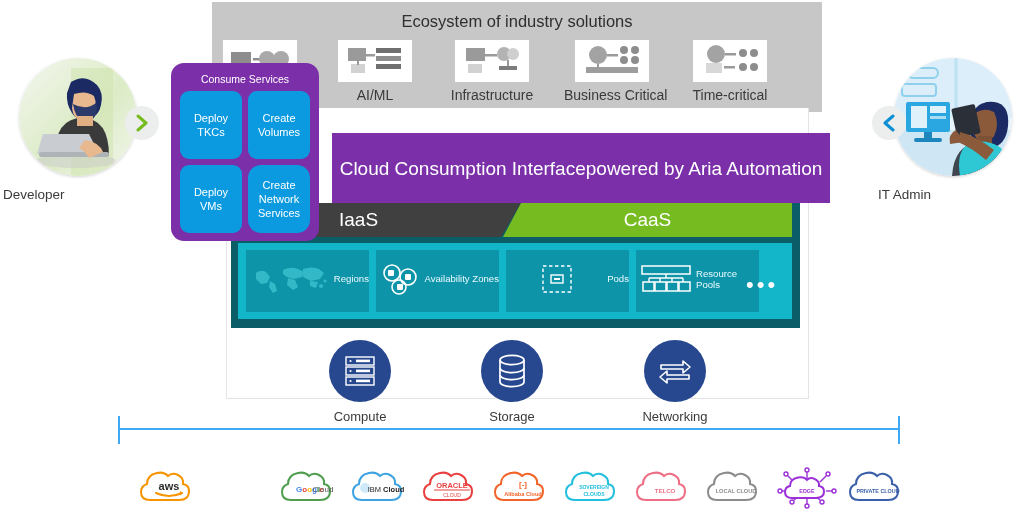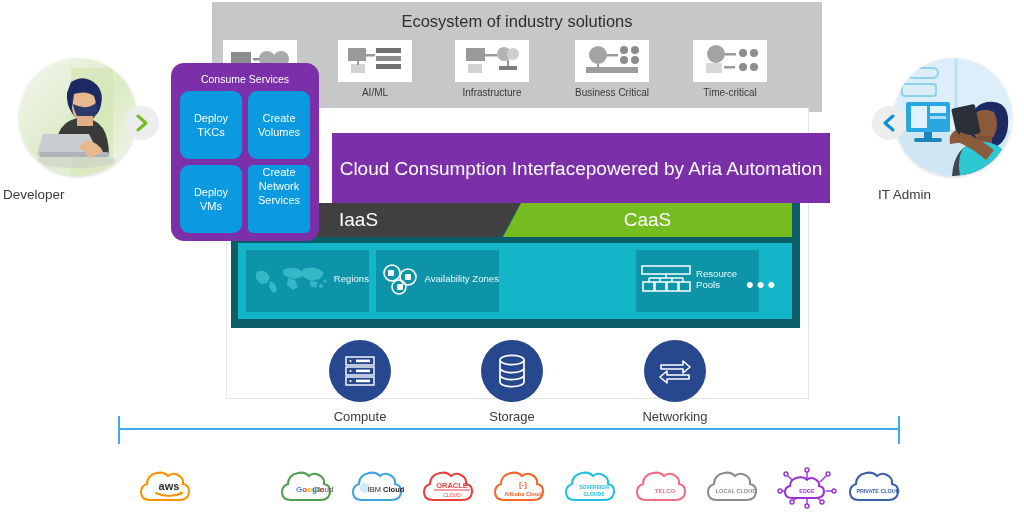--- a/index.html
+++ b/index.html
@@ -22,21 +22,21 @@
   #itadmin .chev{left:-6px;}
 
   
   .eco{position:absolute;left:212px;top:2px;width:610px;height:110px;background:#c7c7c7;}
   .eco-title{position:absolute;top:10px;left:0;width:610px;text-align:center;
        font-size:16.5px;color:#2f2f2f;}
   .eco-items{position:absolute;top:38px;left:0;width:610px;height:70px;}
   .eco-item{position:absolute;width:96px;text-align:center;}
   .eco-item .ic{width:74px;height:42px;background:#fff;margin:0 auto;
        display:flex;align-items:center;justify-content:center;}
-  .eco-item .el{margin-top:5px;font-size:10px;color:#3a3a3a;white-space:nowrap;}
+  .eco-item .el{margin-top:5px;font-size:14px;color:#3a3a3a;white-space:nowrap;}
 
   
   .card{position:absolute;left:226px;top:108px;width:581px;height:290px;
         background:#fff;border:1px solid #e4e4e4;border-top:none;}
 
   
   .cci{position:absolute;left:332px;top:133px;width:498px;height:70px;background:#7b2fa8;
        display:flex;flex-direction:row;align-items:center;justify-content:center;
        color:#fff;font-size:19px;line-height:25px;}
 
@@ -212,20 +212,30 @@
           <g fill="#ffffff">
             <rect x="10" y="8" width="6" height="6" rx="1"></rect>
             <rect x="27" y="12" width="6" height="6" rx="1"></rect>
             <rect x="19" y="22" width="6" height="6" rx="1"></rect>
           </g>
         </svg>
       </div>
       <div class="tl">Availability Zones</div>
     </div>
 
+    <div class="tile" style="left:260px;">
+      <div class="tic">
+        <svg width="34" height="32" viewBox="0 0 34 32">
+          <rect x="3" y="3" width="28" height="26" fill="none" stroke="#ffffff" stroke-width="1.4" stroke-dasharray="3.5 2.5"></rect>
+          <rect x="11" y="12" width="12" height="8" fill="none" stroke="#ffffff" stroke-width="1.4"></rect>
+          <rect x="14" y="15" width="6" height="2" fill="#ffffff"></rect>
+        </svg>
+      </div>
+      <div class="tl">Pods</div>
+    </div>
 
     <div class="tile" style="left:390px;">
       <div class="tic">
         <svg width="60" height="32" viewBox="0 0 60 32">
           <rect x="6" y="3" width="48" height="8" fill="none" stroke="#ffffff" stroke-width="1.5"></rect>
           <g stroke="#ffffff" stroke-width="1.4">
             <line x1="30" y1="11" x2="30" y2="15"></line>
               <line x1="13" y1="15" x2="47" y2="15"></line>
             <line x1="13" y1="15" x2="13" y2="19"></line>
               <line x1="24" y1="15" x2="24" y2="19"></line>
@@ -258,22 +268,22 @@
       <div style="position:absolute;left:68px;top:0;width:62px;height:68px;background:#0b9ae0;border-radius:9px;
                   display:flex;align-items:center;justify-content:center;text-align:center;color:#fff;
                   font-size:11px;line-height:14px;padding:0 4px;box-sizing:border-box;">
         <span>Create Volumes</span>
       </div>
       <div style="position:absolute;left:0;top:74px;width:62px;height:68px;background:#0b9ae0;border-radius:9px;
                   display:flex;align-items:center;justify-content:center;text-align:center;color:#fff;
                   font-size:11px;line-height:14px;padding:0 4px;box-sizing:border-box;">
         <span>Deploy VMs</span>
       </div>
-      <div style="position:absolute;left:68px;top:74px;width:62px;height:68px;background:#0b9ae0;border-radius:5px;
-                  display:flex;justify-content:center;text-align:center;color:#fff;
+      <div style="position:absolute;left:68px;top:74px;width:62px;height:68px;background:#0b9ae0;border-radius:13px;
+                  display:flex;align-items:center;justify-content:center;text-align:center;color:#fff;
                   font-size:11px;line-height:14px;padding:0 16px;box-sizing:border-box;">
         <span>Create Network Services</span>
       </div>
     </div>
   </div>
 
   <div class="infra">
     <div class="inf" style="left:0px;">
       <div class="circ">
         <svg width="36" height="34" viewBox="0 0 36 34">

